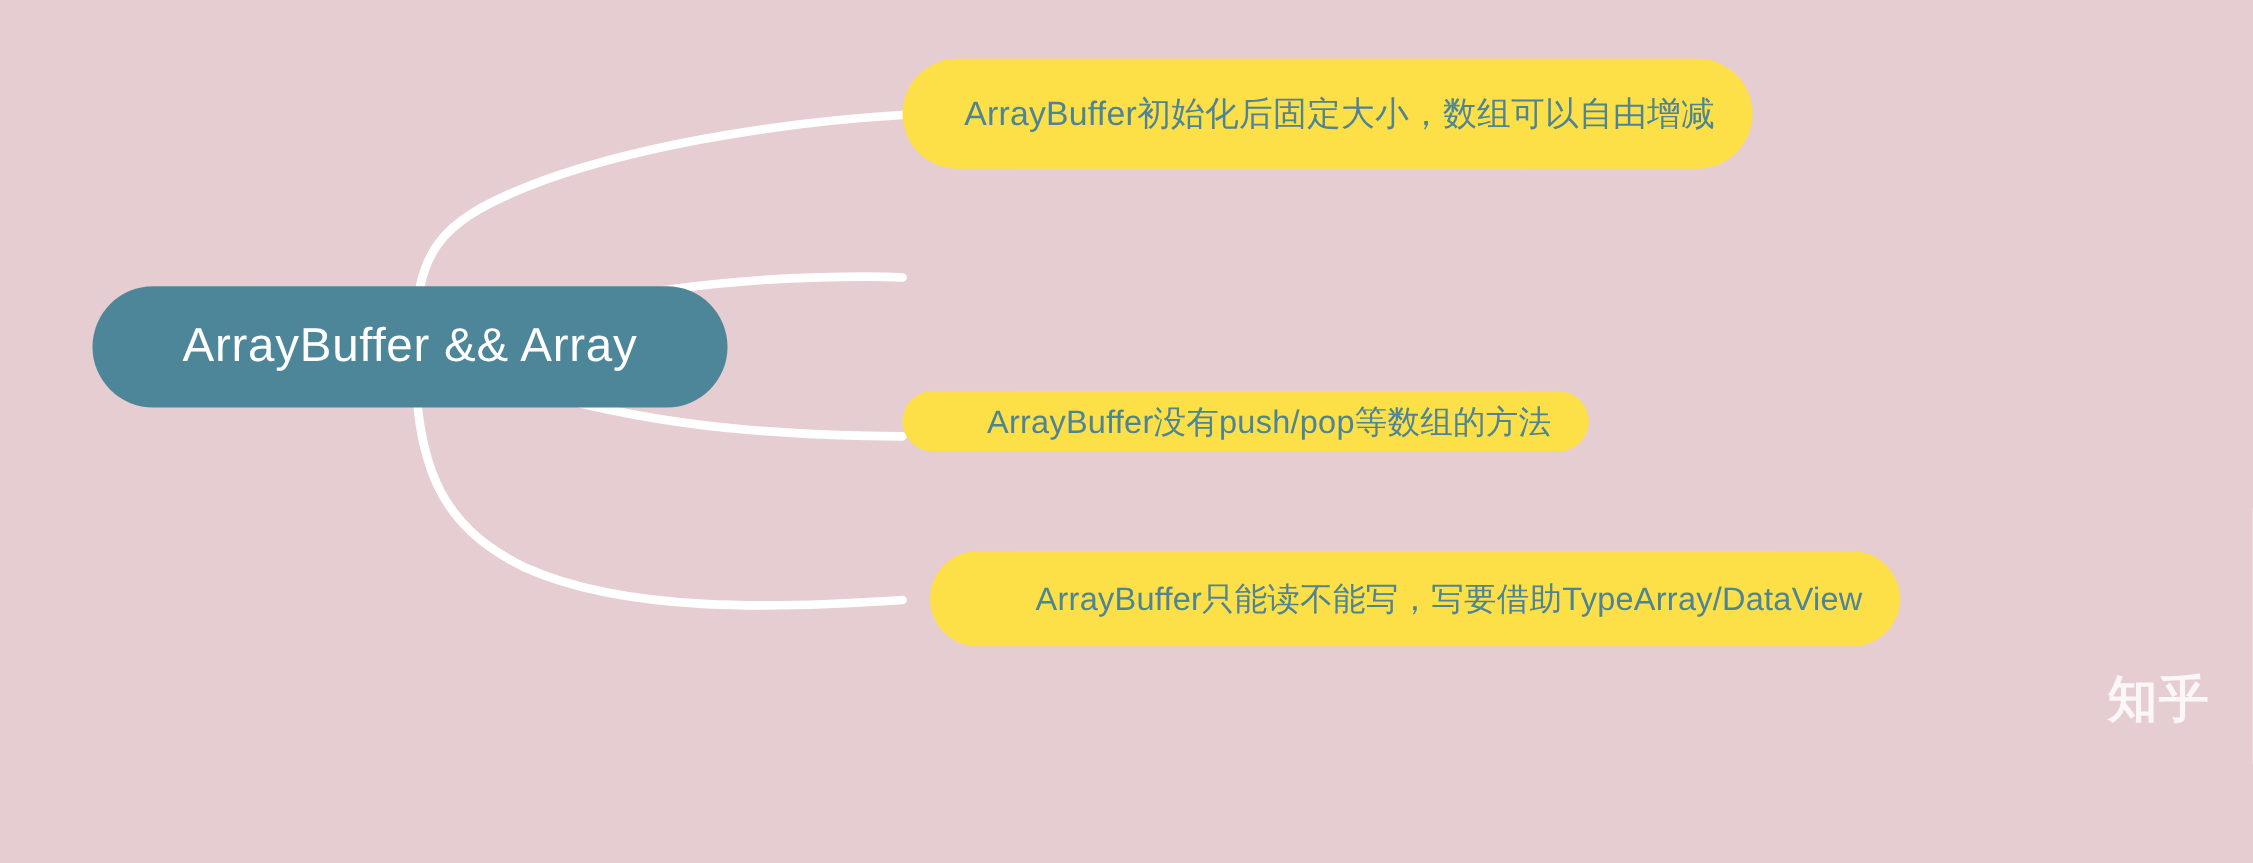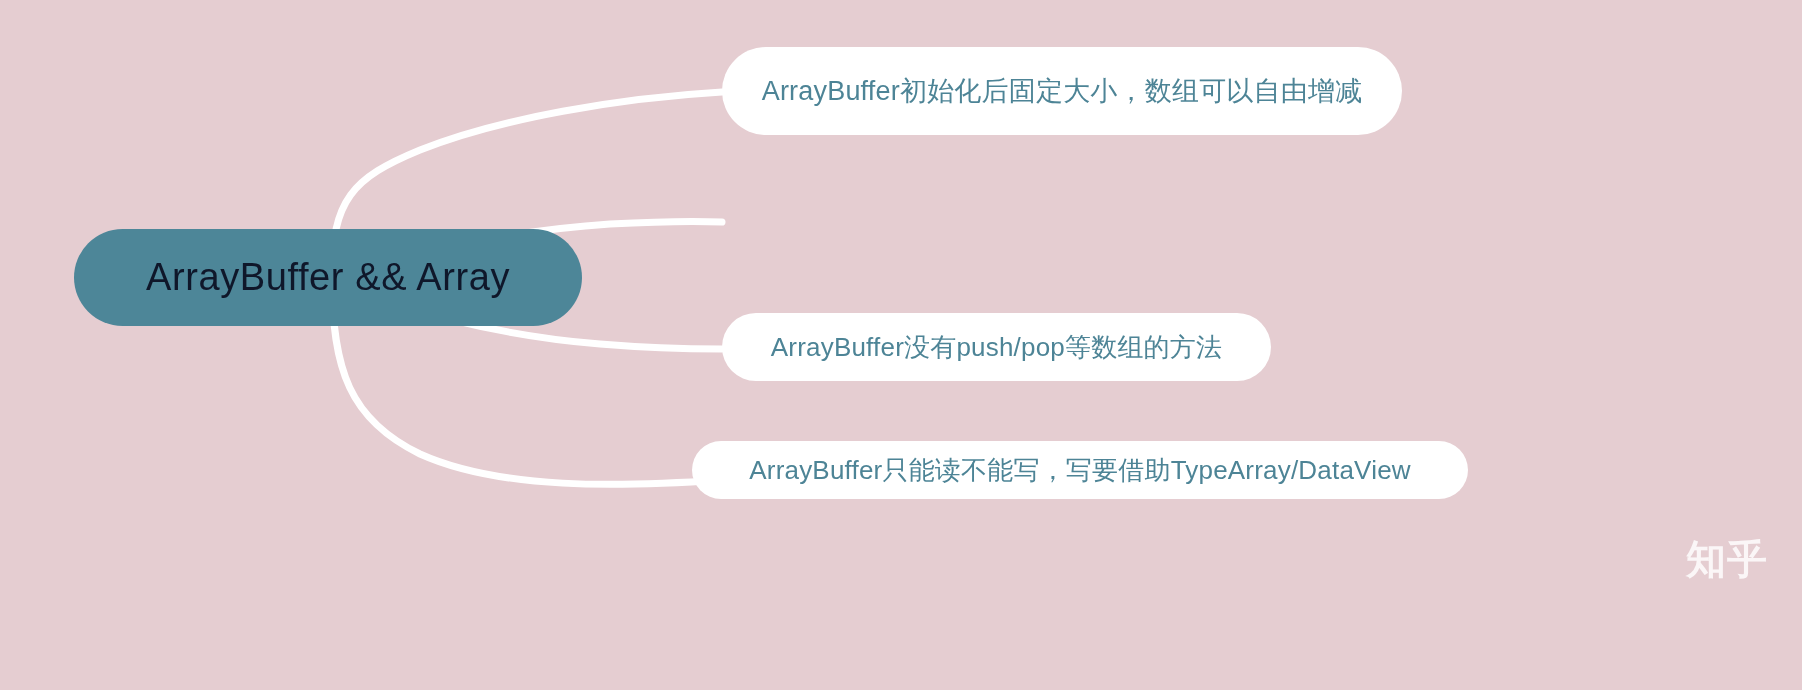--- a/index.html
+++ b/index.html
@@ -38,41 +38,42 @@
   #root-node {
     left: 74px;
     top: 229px;
     width: 508px;
     height: 97px;
     background: #4d8698;
     border-radius: 49px;
     z-index: 3;
   }
   #root-node .node-label {
-    color: #0f172a;
+    color: #ffffff;
     font-size: 38px;
     letter-spacing: 0.6px;
     font-weight: 400;
   }
   .branch-node {
-    background: #ffffff;
+    background: #fde047;
     border-radius: 46px;
     z-index: 3;
     padding: 0 30px;
+    justify-content: flex-end;
   }
   .branch-node .node-label {
     color: #4d8496;
     font-size: 27px;
     font-weight: 400;
     letter-spacing: 0.2px;
   }
   #branch-node-0 { left: 722px; top: 47px;  width: 680px; height: 88px; }
   #branch-node-1 { left: 722px; top: 178px; width: 593px; height: 88px; }
-  #branch-node-2 { left: 722px; top: 313px; width: 549px; height: 68px; }
-  #branch-node-3 { left: 692px; top: 441px; width: 776px; height: 58px; }
+  #branch-node-2 { left: 722px; top: 313px; width: 549px; height: 48px; }
+  #branch-node-3 { left: 744px; top: 441px; width: 776px; height: 76px; }
 
   #branch-node-2 .node-label { font-size: 26px; }
   #branch-node-3 .node-label { font-size: 26px; }
 
   #watermark {
     position: absolute;
     right: 34px;
     bottom: 103px;
     display: flex;
     align-items: center;

